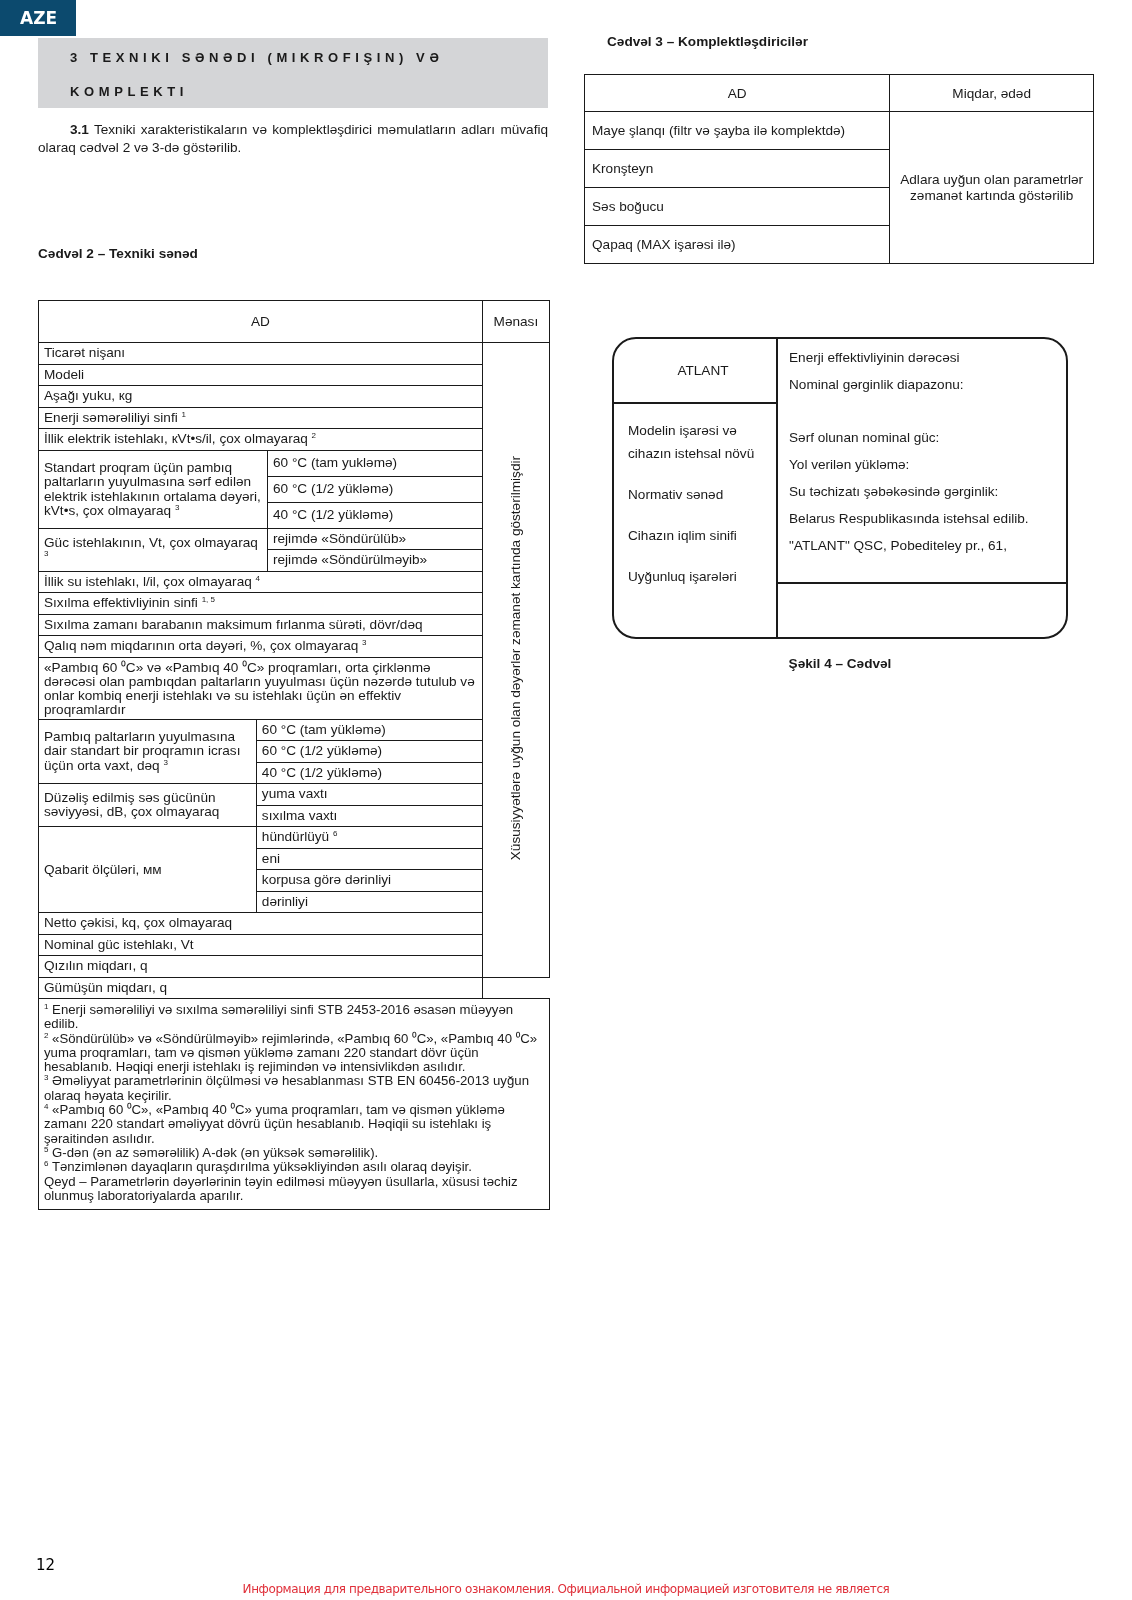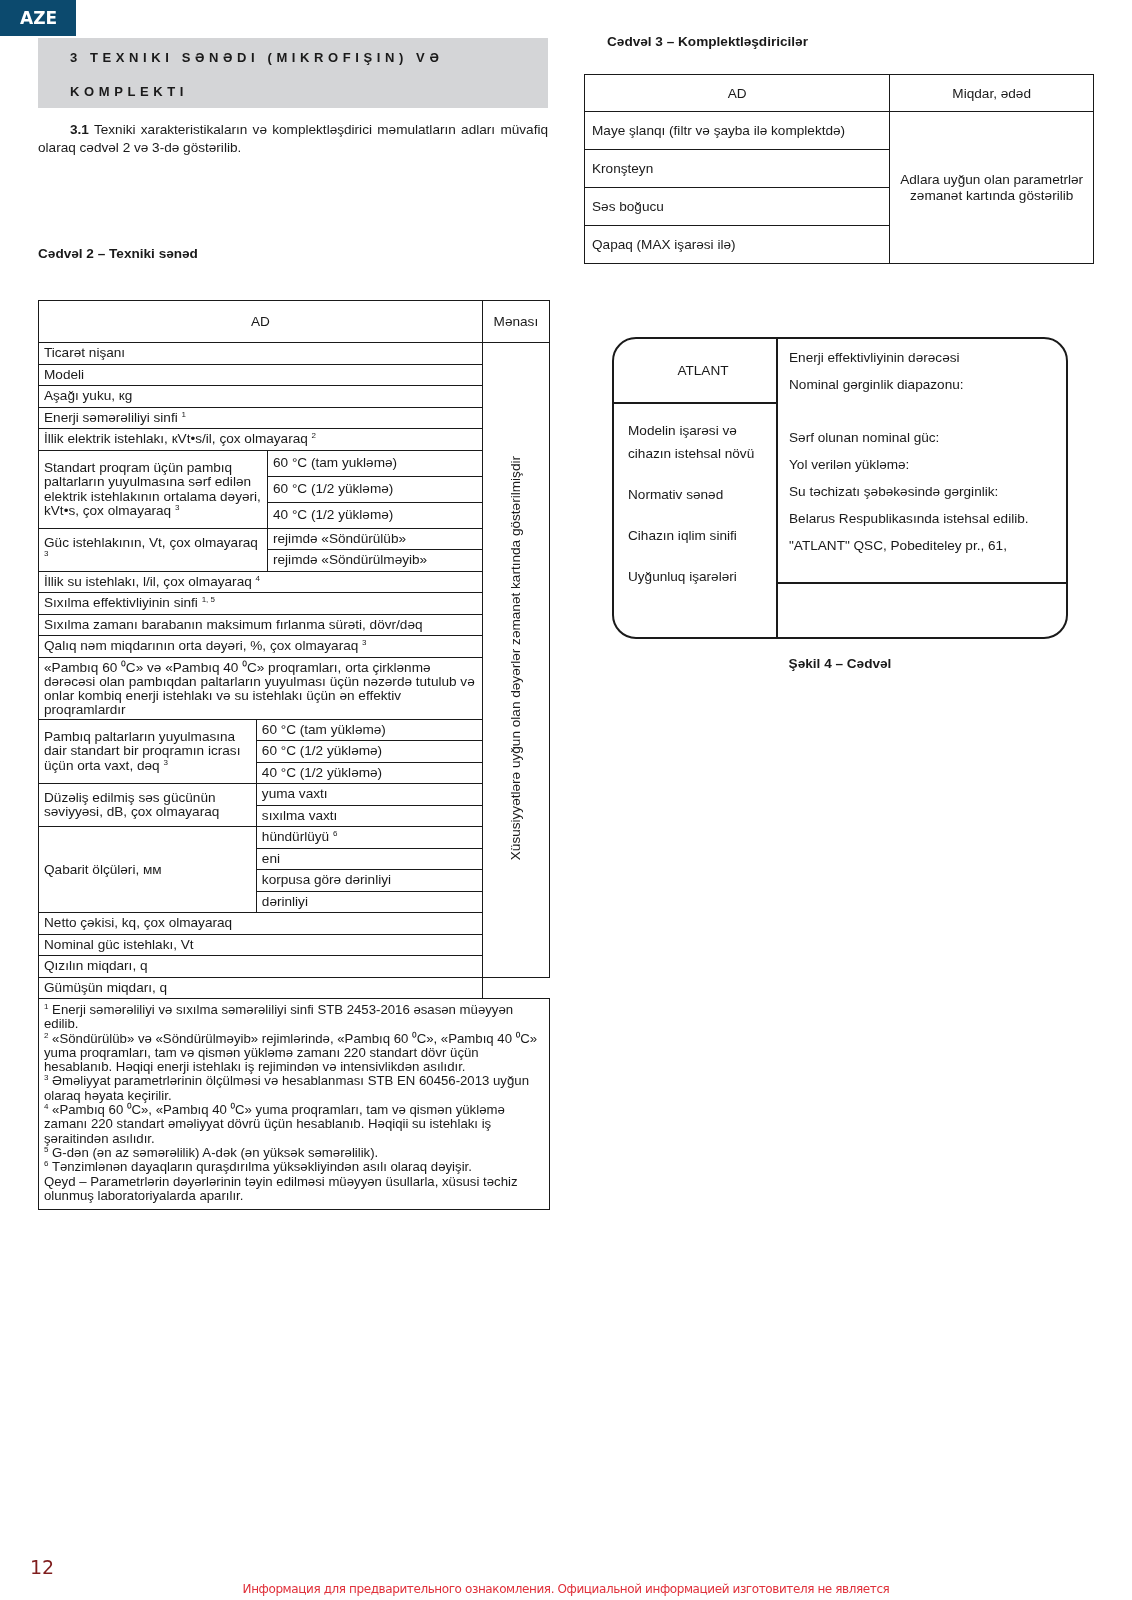--- a/index.html
+++ b/index.html
@@ -25,21 +25,21 @@
   .t3 .h td { text-align: center; height: 37px; }
   .t3 .merged { text-align: center; line-height: 16px; }
   .label-card { position: absolute; left: 612px; top: 337px; width: 456px; height: 302px; border: 2px solid #1a1a1a; border-radius: 24px; overflow: hidden; font-size: 13.6px; }
   .lc-left { position: absolute; left: 0; top: 0; width: 164px; height: 100%; border-right: 2px solid #1a1a1a; }
   .lc-brand { height: 65px; border-bottom: 2px solid #1a1a1a; text-align: center; line-height: 63px; padding-left: 16px; }
   .lc-left .items { padding: 15px 0 0 14px; line-height: 23px; }
   .lc-left .items div { margin-bottom: 18px; }
   .lc-right { position: absolute; left: 164px; top: 0; right: 0; }
   .lc-right .lines { padding: 6px 0 0 11px; height: 245px; border-bottom: 2px solid #1a1a1a; }
   .lc-right .lines div { height: 26.8px; line-height: 26.8px; white-space: nowrap; }
-  .page-num { position: absolute; left: 30px; top: 1556px; font-family: "DejaVu Sans", sans-serif; font-size: 19px; color: #7f1d1d; }
+  .page-num { position: absolute; left: 36px; top: 1556px; font-family: "DejaVu Sans", sans-serif; font-size: 15px; color: #000000; }
   .disclaimer { position: absolute; left: 0; width: 1132px; top: 1582px; text-align: center; color: #e0303a; font-family: "DejaVu Sans", sans-serif; font-size: 12px; letter-spacing: -0.4px; }
 </style>
 </head>
 <body>
 
 <div class="lang-tab">AZE</div>
 
 <div class="section-head">
   <div>3 TEXNIKI SƏNƏDI (MIKROFIŞIN) VƏ</div>
   <div>KOMPLEKTI</div>

